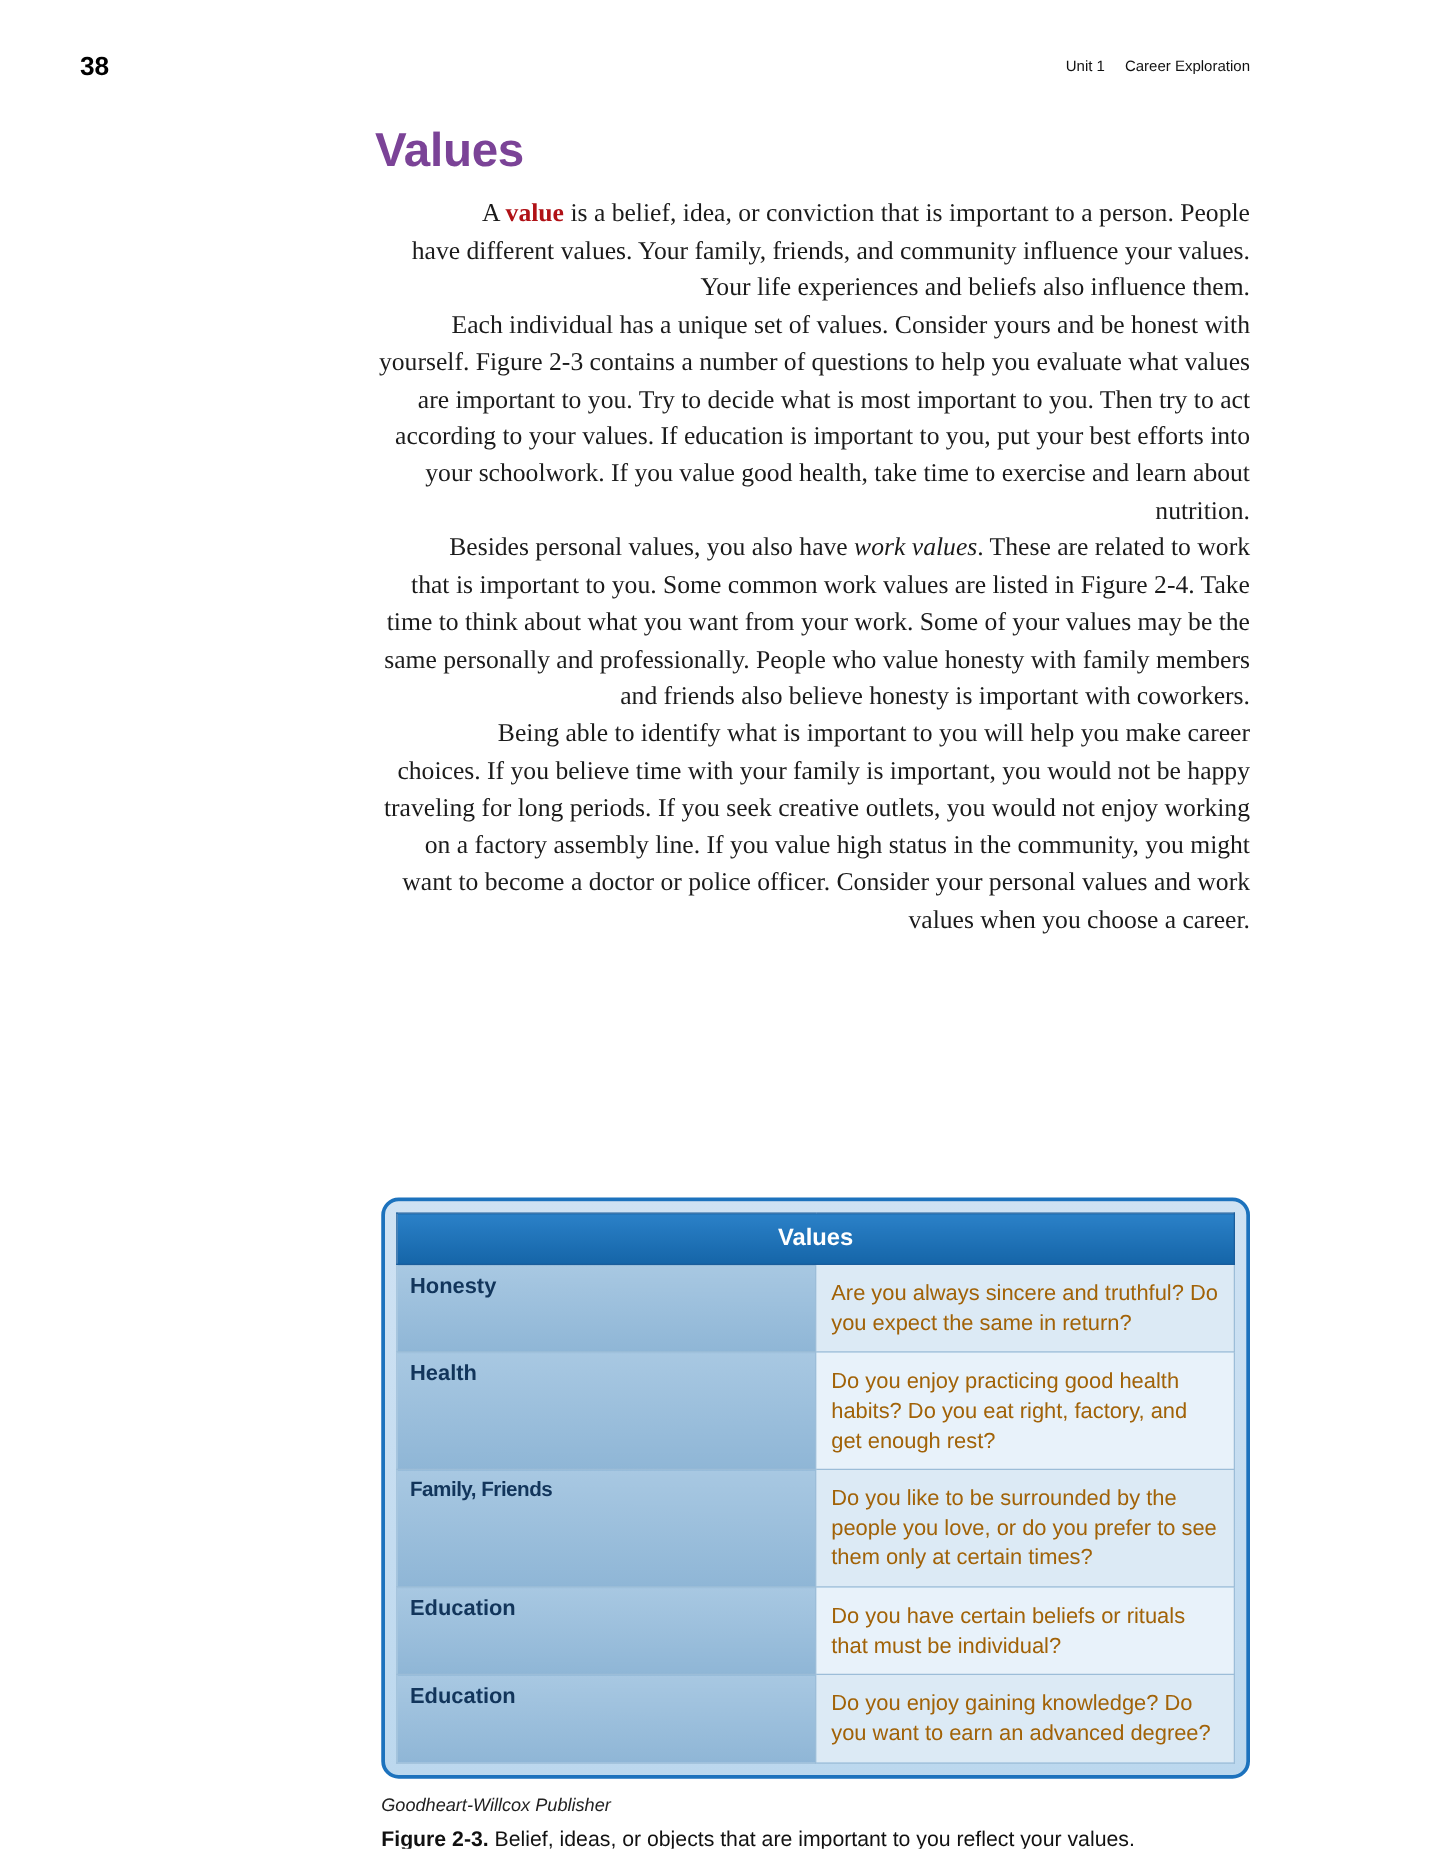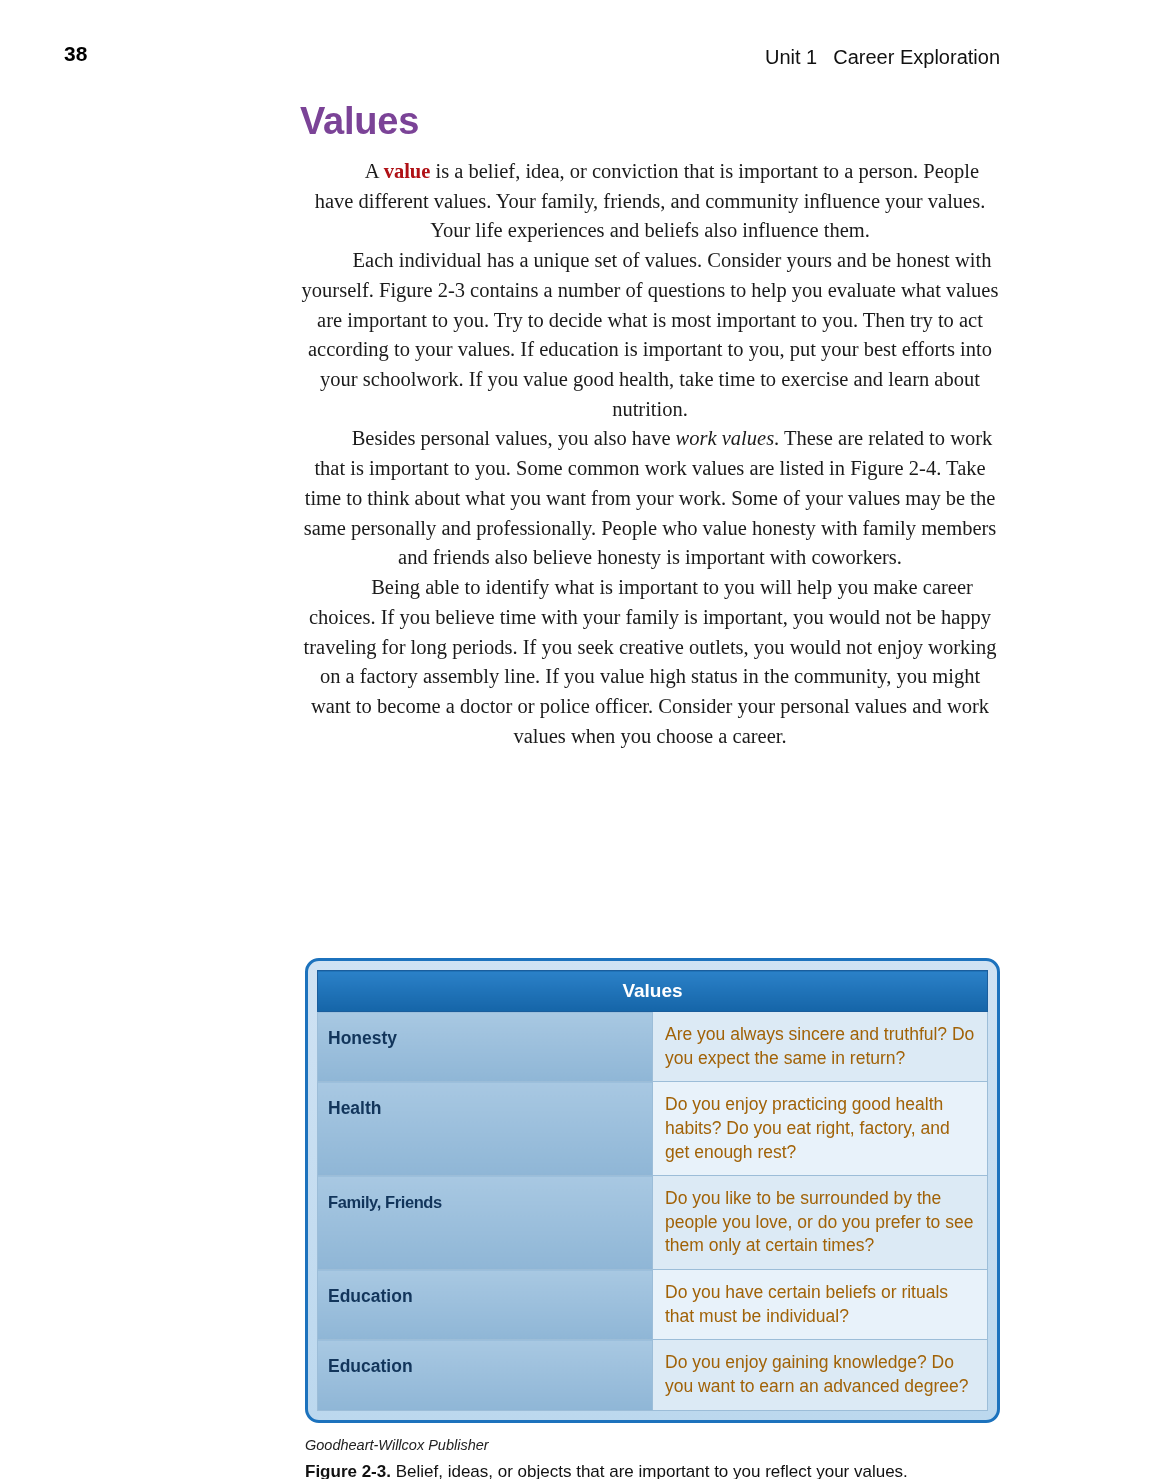--- a/index.html
+++ b/index.html
@@ -31,21 +31,21 @@
     font-family: "Liberation Sans", sans-serif;
     font-weight: bold;
     font-size: 21px;
     color: #000;
   }
   .head-right {
     position: absolute;
     right: 92px;
     top: 4px;
     font-family: "Liberation Sans", sans-serif;
-    font-size: 20px;
+    font-size: 12px;
     color: #111;
     white-space: nowrap;
   }
   .head-right .unit {
     margin-right: 16px;
   }
 
   
   .content {
     position: absolute;
@@ -59,21 +59,21 @@
     font-weight: bold;
     color: #7b4397;
     margin: 0 0 14px 0;
     letter-spacing: -0.2px;
   }
   p.body-text {
     margin: 0;
     font-size: 20.5px;
     line-height: 1.45;
     text-indent: 44px;
-    text-align: center;
+    text-align: right;
     color: #1b1b1b;
   }
   p.body-text + p.body-text {
     margin-top: 0;
   }
   .kw {
     color: #b01116;
     font-weight: bold;
   }
   .ital {
@@ -113,21 +113,21 @@
     border: 1px solid #9cbdd8;
     vertical-align: top;
     font-size: 17.5px;
     line-height: 1.35;
   }
   .val-table td.label {
     width: 178px;
     background: linear-gradient(180deg,#a8c8e2 0%, #8fb6d6 100%);
     font-weight: bold;
     color: #12355b;
-    padding: 15px 10px;
+    padding: 5px 10px;
     white-space: nowrap;
   }
   .val-table td.label.tight {
     font-size: 16.5px;
     letter-spacing: -0.4px;
   }
   .val-table td.desc {
     background: #dceaf5;
     color: #a16207;
     padding: 11px 12px;

